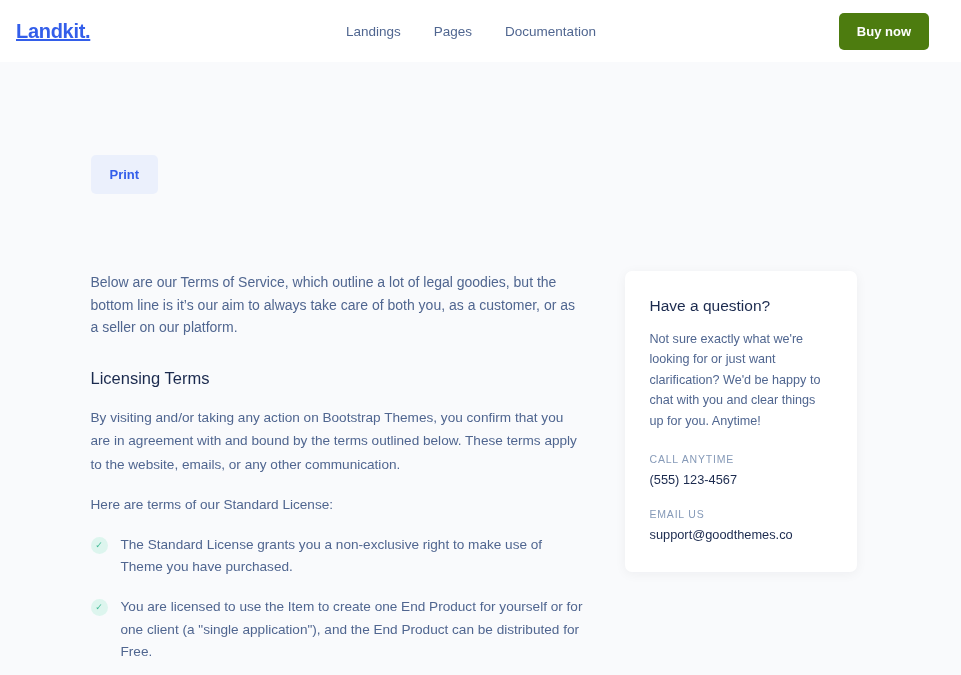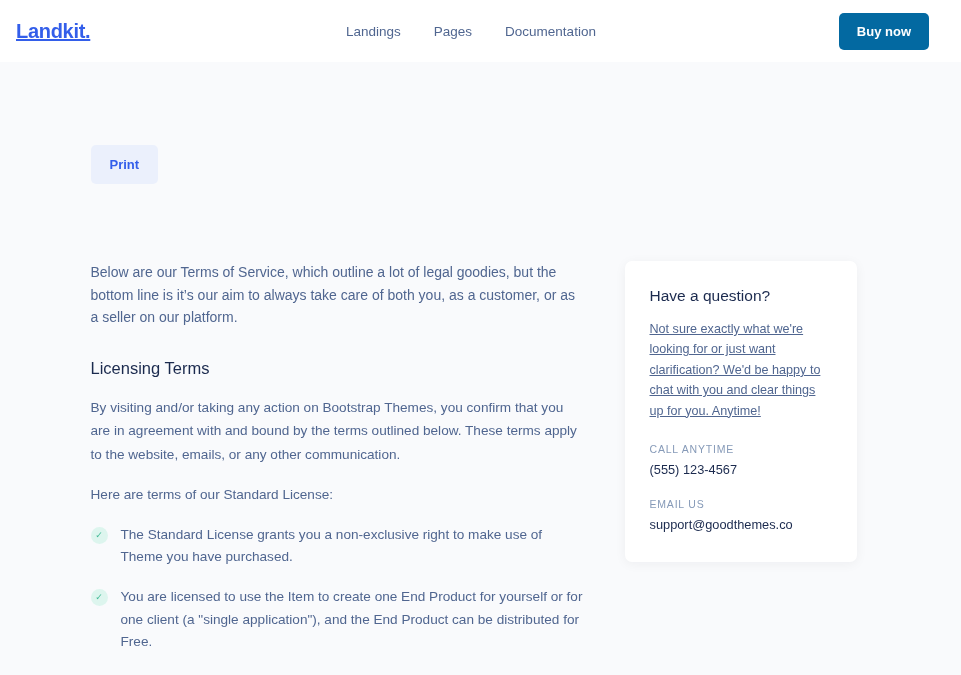--- a/index.html
+++ b/index.html
@@ -44,21 +44,21 @@
     text-decoration: none;
     white-space: nowrap;
   }
   .nav-right {
     flex: 0 0 auto;
     display: flex;
     align-items: center;
     margin-right: 16px;
   }
   .btn-buy {
-    background: #0369a1;
+    background: #4d7c0f;
     color: #ffffff;
     border: none;
     border-radius: 5px;
     font-size: 13px;
     font-weight: bold;
     padding: 11px 18px;
     cursor: pointer;
     font-family: "Liberation Sans", sans-serif;
   }
 
@@ -92,21 +92,21 @@
   }
   .btn-print {
     background: #ebf0fc;
     color: #335eea;
     border: none;
     border-radius: 5px;
     font-size: 13px;
     font-weight: bold;
     padding: 12px 19px;
     cursor: pointer;
-    margin-top: 10px;
+    margin-top: 20px;
     font-family: "Liberation Sans", sans-serif;
   }
 
   .content-row {
     display: flex;
     gap: 42px;
     margin-top: 77px;
     align-items: flex-start;
   }
   .main-col { width: 492px; flex: 0 0 492px; }
@@ -168,21 +168,20 @@
     font-size: 15.5px;
     color: #1b2a4e;
     margin-bottom: 14px;
     font-weight: normal;
   }
   .card-text {
     font-size: 12.6px;
     line-height: 1.62;
     color: #506690;
     margin-bottom: 22px;
-    text-decoration: underline;
   }
   .card-label {
     font-size: 10.5px;
     letter-spacing: 0.8px;
     color: #869ab8;
     text-transform: uppercase;
     margin-bottom: 7px;
   }
   .card-value {
     font-size: 12.8px;

